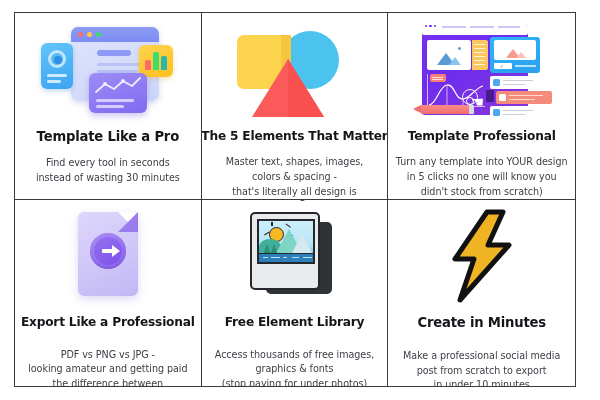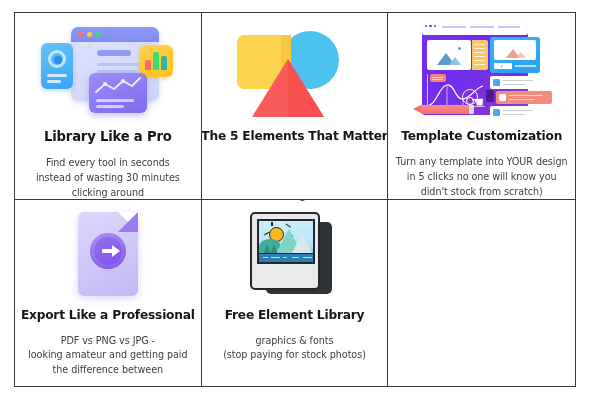--- a/index.html
+++ b/index.html
@@ -43,21 +43,21 @@
     border-right: 1.6px solid #3a3a3a;
     border-bottom: 1.6px solid #3a3a3a;
     display: flex;
     flex-direction: column;
     align-items: center;
     padding: 6px 8px 6px 8px;
     overflow: hidden;
     background: #ffffff;
   }
   .cell.col3 { border-right: none; }
-  .cell.row2 { border-bottom: none; }
+  .cell.row2 { border-bottom: none; gap: 7px; }
 
   .art {
     height: 108px;
     width: 100%;
     display: flex;
     align-items: center;
     justify-content: center;
     flex: none;
     position: relative;
   }
@@ -400,39 +400,43 @@
             <svg width="58" height="26" viewBox="0 0 58 26">
               <polyline points="7,19 16,11 25,16 34,8 43,13 51,5" fill="none" stroke="#efeafe" stroke-width="1.8" stroke-linecap="round" stroke-linejoin="round"></polyline>
               <circle cx="16" cy="11" r="2" fill="#efeafe"></circle>
               <circle cx="34" cy="8" r="2" fill="#efeafe"></circle>
             </svg>
             <span class="lbar a"></span>
             <span class="lbar b"></span>
           </div>
         </div>
       </div>
-      <div class="card-title">Library Like a Pro</div>
+      <div class="card-title">Template Like a Pro</div>
       <div class="card-body">
         <span class="ln">Find every tool in seconds</span>
         <span class="ln">instead of wasting 30 minutes</span>
-        <span class="ln">clicking around</span>
       </div>
     </div>
 
     <div class="cell col2 row1">
       <div class="art">
         <div class="ill2">
           <span class="ci"></span>
           <span class="sq"></span>
           <span class="sq2"></span>
           <span class="tri"></span>
           <span class="tri2"></span>
         </div>
       </div>
       <div class="card-title sm">The 5 Elements That Matter</div>
+      <div class="card-body">
+        <span class="ln">Master text, shapes, images,</span>
+        <span class="ln">colors &amp; spacing -</span>
+        <span class="ln">that's literally all design is</span>
+      </div>
     </div>
 
     <div class="cell col3 row1">
       <div class="art">
         <div class="ill3">
           <div class="panel"></div>
           <div class="topbar"></div>
           <span class="tdot a"></span>
           <span class="tdot b"></span>
           <span class="tdot c"></span>
@@ -496,21 +500,21 @@
             <span class="av"></span>
             <span class="rl" style="top:4px;width:30px"></span>
             <span class="rl" style="top:8px;width:22px"></span>
           </div>
 
           <span class="pencil"></span>
           <span class="pentip"></span>
           <span class="penend"></span>
         </div>
       </div>
-      <div class="card-title sm">Template Customization</div>
+      <div class="card-title sm">Template Professional</div>
       <div class="card-body">
         <span class="ln">Turn any template into YOUR design</span>
         <span class="ln">in 5 clicks no one will know you</span>
         <span class="ln">didn't stock from scratch)</span>
       </div>
     </div>
 
     <div class="cell col1 row2">
       <div class="art">
         <div class="ill4">
@@ -558,20 +562,36 @@
                 <span class="wtick" style="left:24px; width:4px"></span>
                 <span class="wtick" style="left:33px; width:7px"></span>
                 <span class="wtick" style="left:44px; width:9px"></span>
               </span>
             </div>
           </div>
         </div>
       </div>
       <div class="card-title sm">Free Element Library</div>
       <div class="card-body">
+        <span class="ln">Access thousands of free images,</span>
         <span class="ln">graphics &amp; fonts</span>
-        <span class="ln">(stop paying for stock photos)</span>
+        <span class="ln">(stop paying for under photos)</span>
       </div>
     </div>
 
+    <div class="cell col3 row2">
+      <div class="art">
+        <div class="ill6">
+          <svg width="78" height="94" viewBox="0 0 78 94">
+            <path d="M44 3 L12 50 L31 50 L17 91 L66 36 L45 36 L60 3 Z" fill="#f0b323" stroke="#111111" stroke-width="5" stroke-linejoin="round"></path>
+          </svg>
+        </div>
+      </div>
+      <div class="card-title">Create in Minutes</div>
+      <div class="card-body">
+        <span class="ln">Make a professional social media</span>
+        <span class="ln">post from scratch to export</span>
+        <span class="ln">in under 10 minutes</span>
+      </div>
+    </div>
 
   </div>
 </div>
 
 </body></html>

